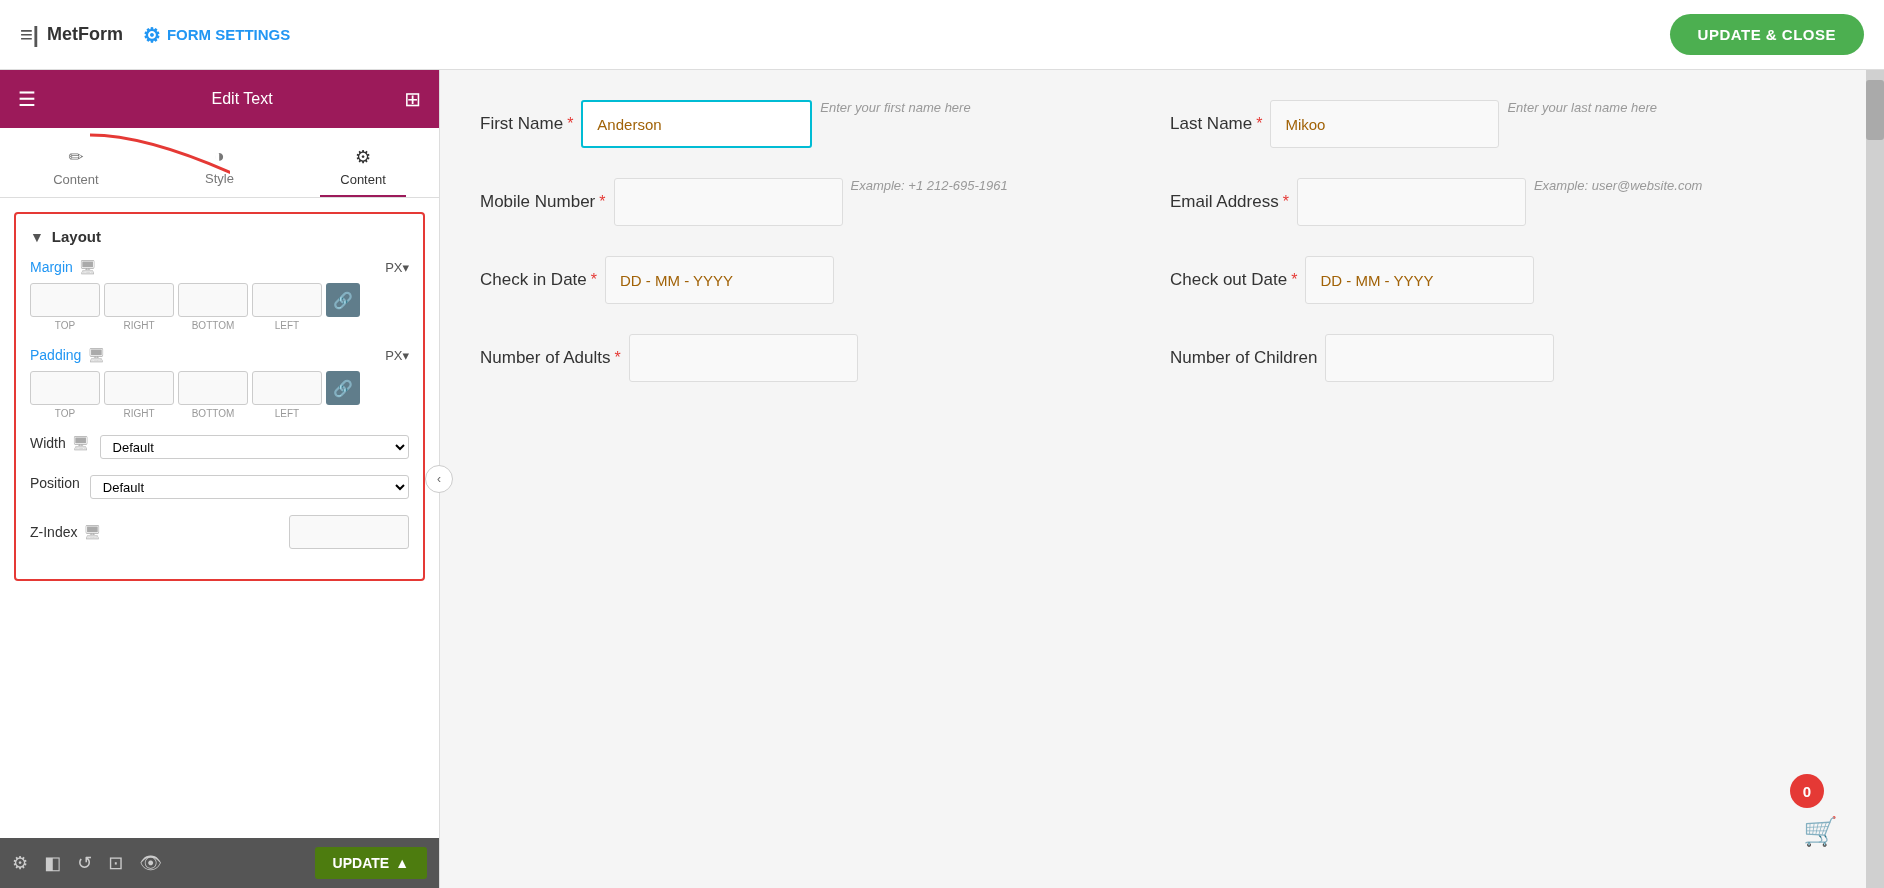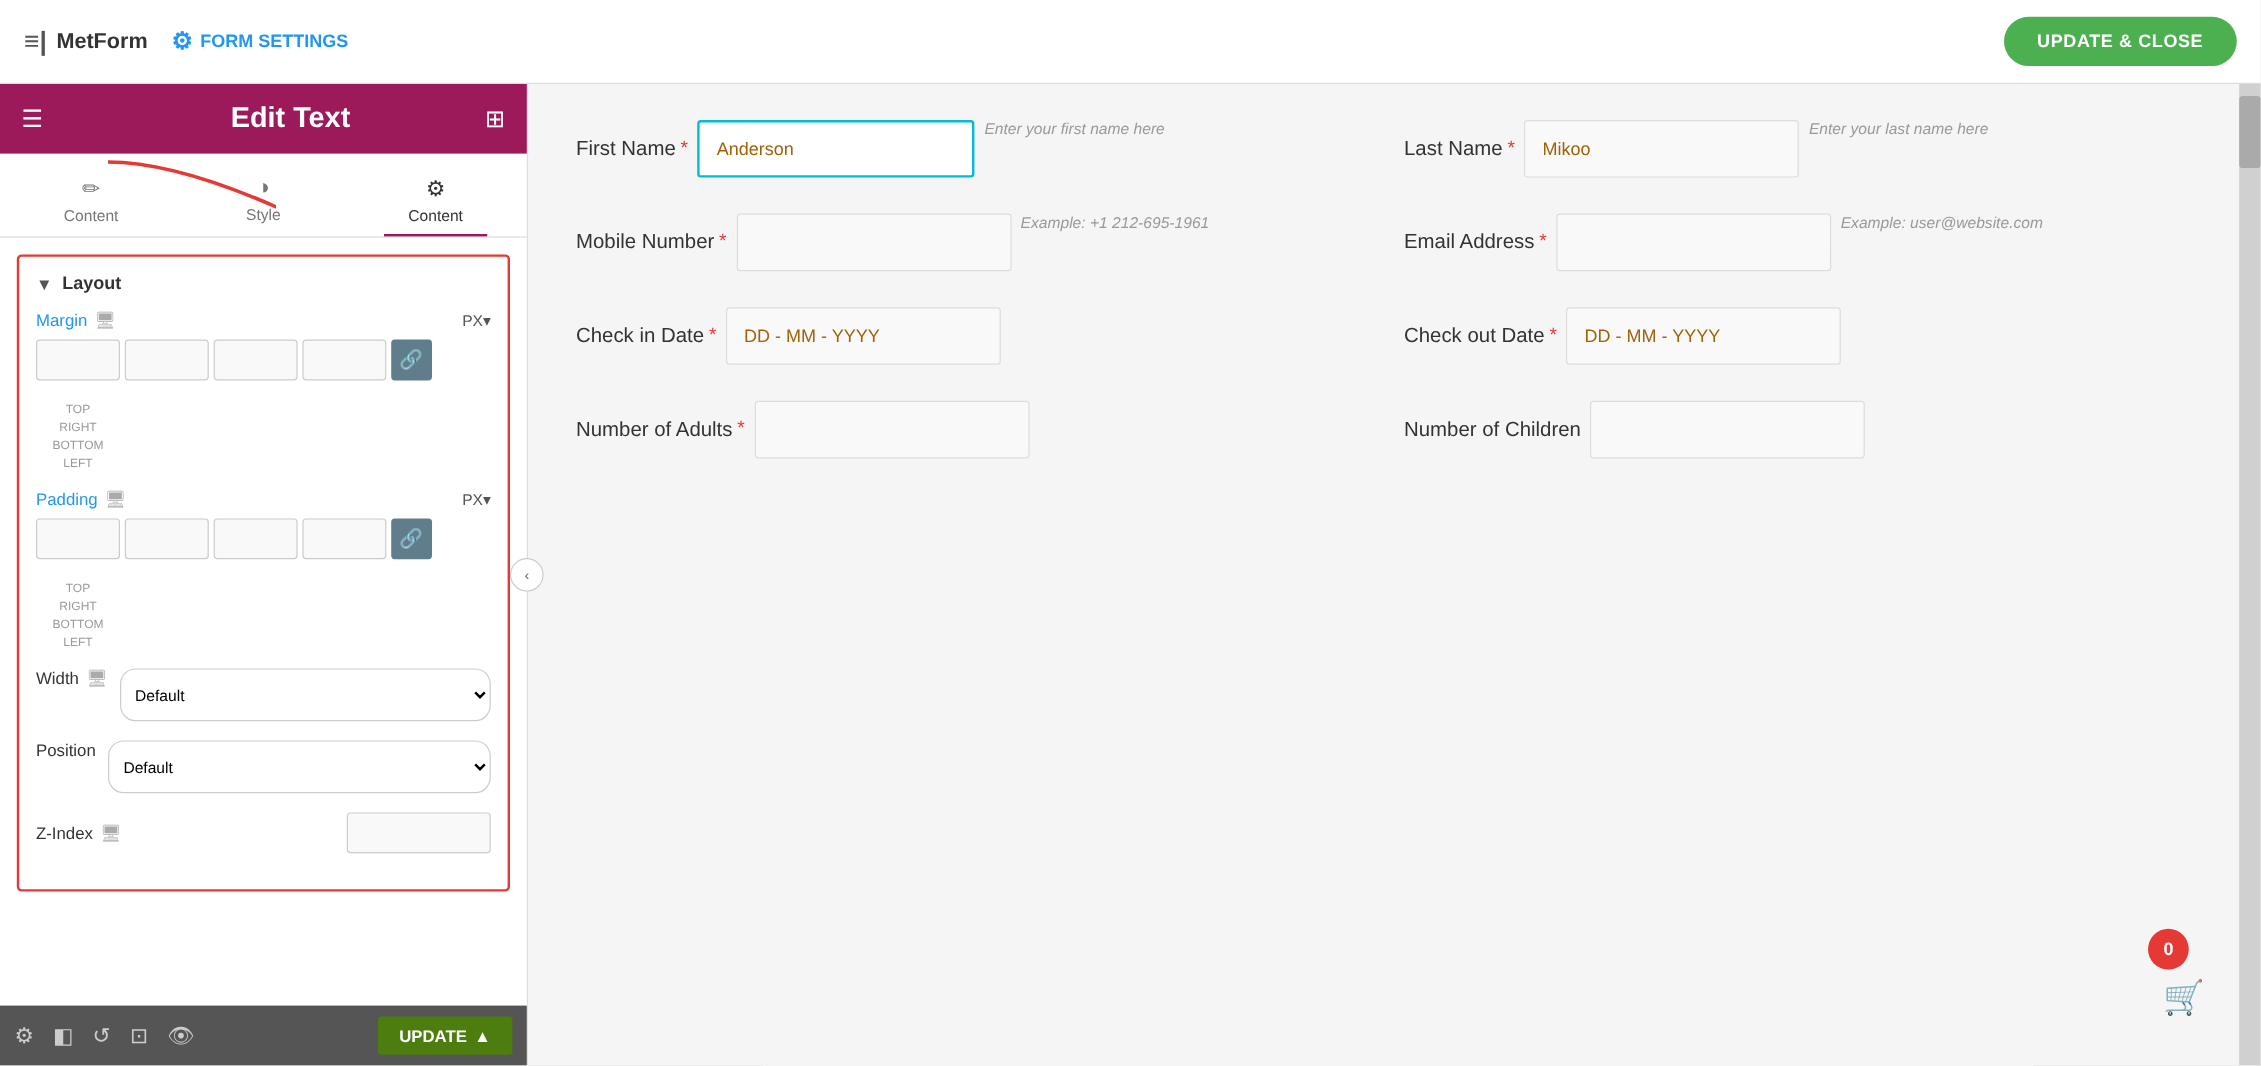--- a/index.html
+++ b/index.html
@@ -69,22 +69,22 @@
     .sidebar-header {
       background: #9c1a5a;
       color: #fff;
       display: flex;
       align-items: center;
       justify-content: space-between;
       padding: 0 18px;
       height: 58px;
     }
     .sidebar-header-title {
-      font-size: 24px;
-      font-weight: bold;
+      font-size: 16px;
+      font-weight: normal;
       margin-left: 44px;
     }
     .hamburger-icon { font-size: 20px; cursor: pointer; }
     .grid-icon { font-size: 20px; cursor: pointer; }
 
     
     .tabs-row {
       display: flex;
       border-bottom: 1px solid #ddd;
       padding: 10px 0 0 0;
@@ -175,41 +175,40 @@
       color: #fff;
       cursor: pointer;
       display: flex;
       align-items: center;
       justify-content: center;
       font-size: 16px;
     }
     .sub-labels {
       display: flex;
       gap: 4px;
-      margin-top: 19px;
-      flex-direction: column;
+      margin-top: 3px;
     }
     .sub-label {
       width: 70px;
       text-align: center;
       font-size: 10px;
       color: #999;
       text-transform: uppercase;
     }
 
     .select-row {
       display: flex;
       align-items: flex-start;
       gap: 10px;
     }
     .select-row select {
       flex: 1;
-      height: 44px;
+      height: 24px;
       border: 1px solid #ccc;
-      border-radius: 13px;
+      border-radius: 3px;
       font-size: 13px;
       padding: 0 8px;
       background: #fff;
       appearance: auto;
     }
     .select-label {
       display: flex;
       align-items: center;
       gap: 6px;
       font-size: 14px;

